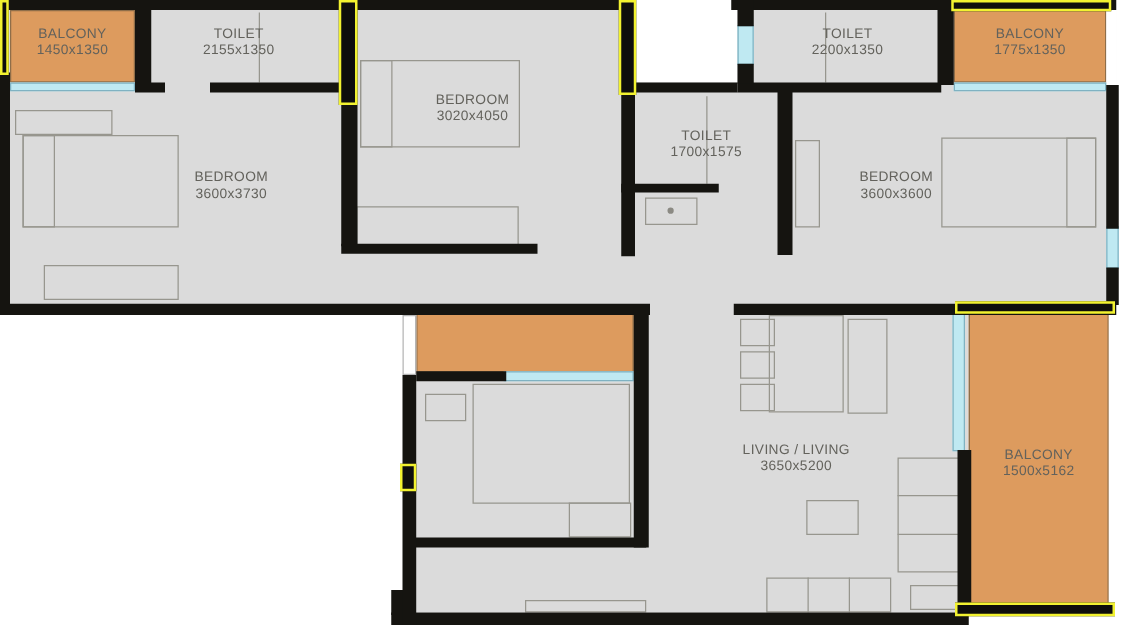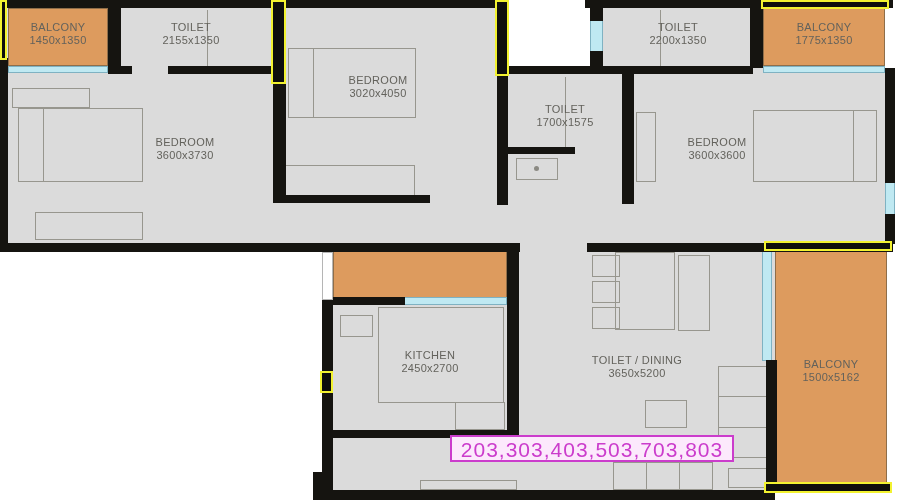--- a/index.html
+++ b/index.html
@@ -145,28 +145,23 @@
     <span>1775x1350</span>
   </div>
   <div class="lbl" style="left:115px;top:136px;width:140px">
     <span>BEDROOM</span><br>
     <span>3600x3730</span>
   </div>
   <div class="lbl" style="left:647px;top:136px;width:140px">
     <span>BEDROOM</span><br>
     <span>3600x3600</span>
   </div>
-  <div class="lbl" style="left:360px;top:349px;width:140px">
-    <span>KITCHEN</span><br>
-    <span>2450x2700</span>
-  </div>
   <div class="lbl" style="left:567px;top:354px;width:140px">
-    <span>TOILET / DINING</span><br>
+    <span>LIVING / LIVING</span><br>
     <span>3650x5200</span>
   </div>
   <div class="lbl" style="left:775px;top:358px;width:112px">
     <span>BALCONY</span><br>
     <span>1500x5162</span>
   </div>
 
-  <div class="badge">203,303,403,503,703,803</div>
 
 </div>
 
 </body></html>

